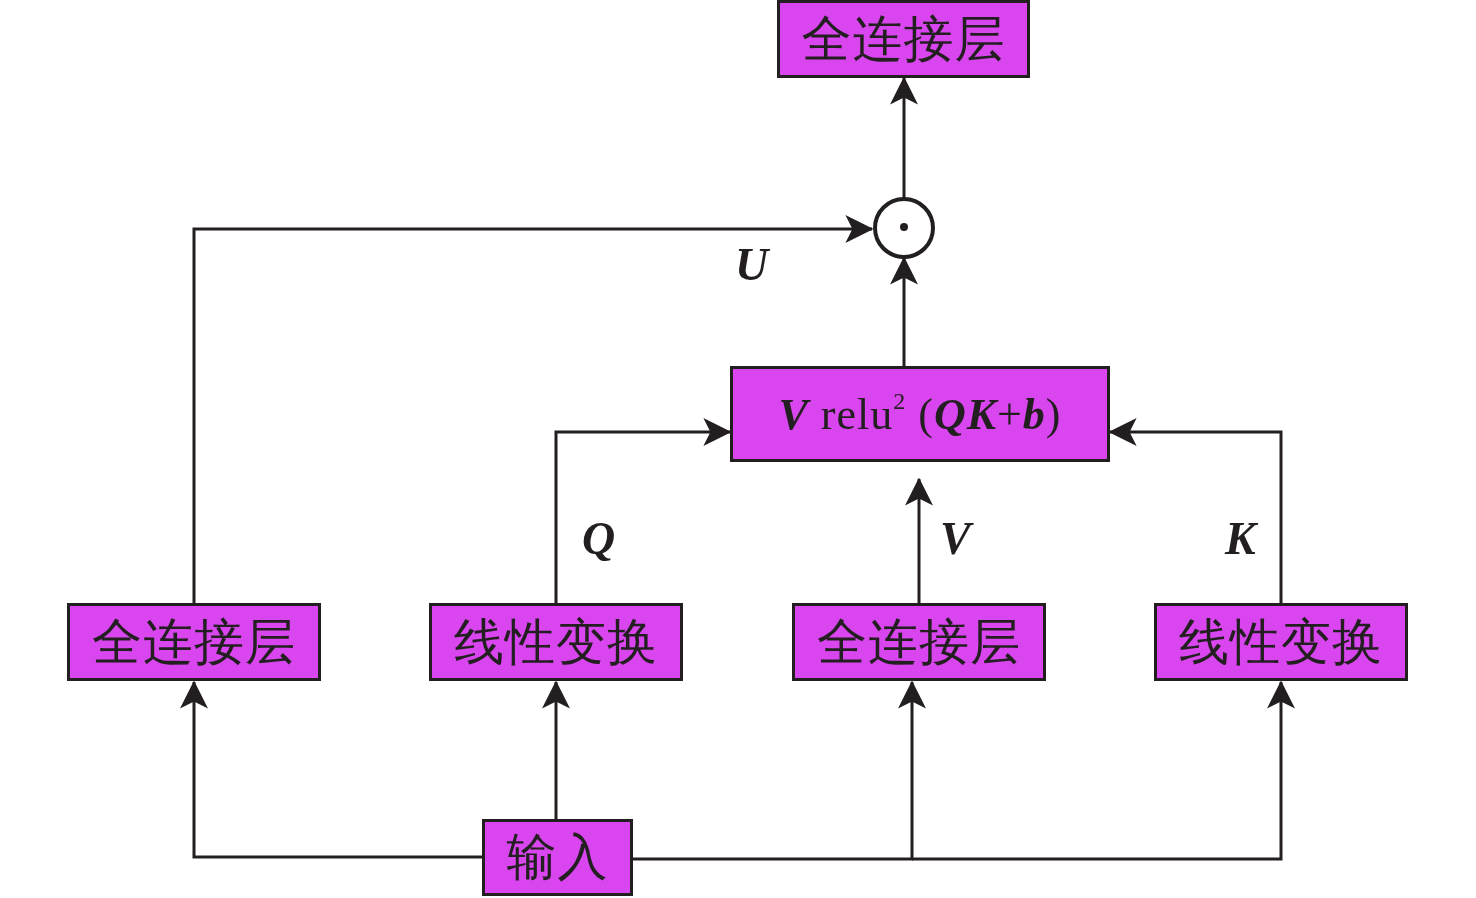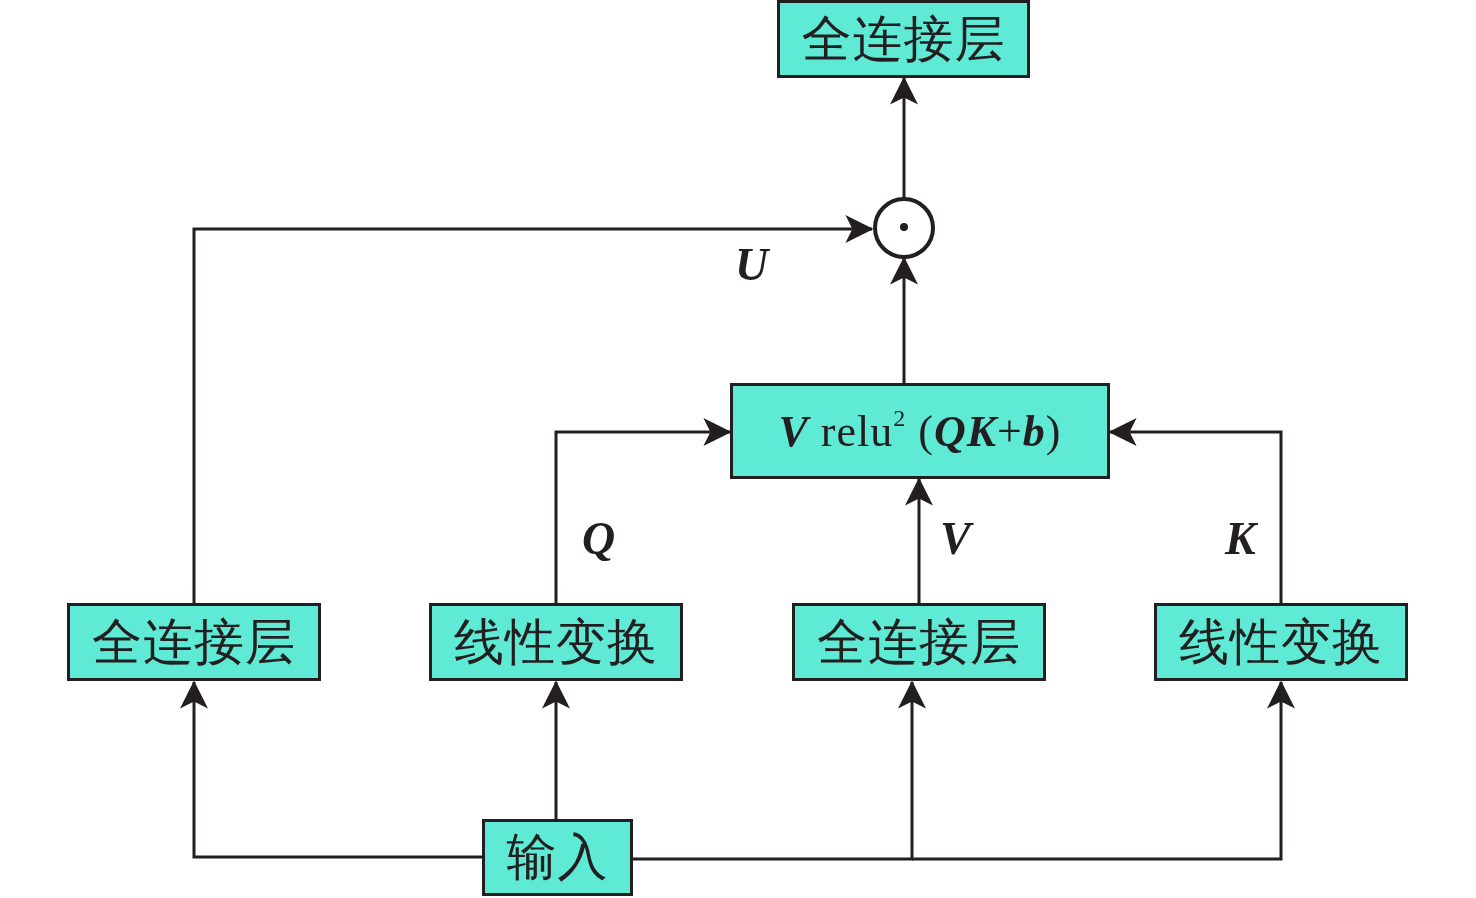--- a/index.html
+++ b/index.html
@@ -1,19 +1,19 @@
 <!DOCTYPE html>
 <html><head>
 <meta charset="utf-8">
 <style>
   html, body { margin: 0; padding: 0; background: #ffffff; }
   body { width: 1476px; height: 898px; position: relative; overflow: hidden;
          font-family: "Liberation Serif", "DejaVu Serif", serif; color: #231f20; }
   svg { position: absolute; left: 0; top: 0; }
-  .box { position: absolute; border: 3px solid #231f20; background: #5eead4;
+  .box { position: absolute; border: 3px solid #231f20; background: #d946ef;
          box-sizing: border-box; display: flex; align-items: center; justify-content: center;
          font-size: 50px; letter-spacing: 1px; white-space: nowrap; }
   .lbl { position: absolute; font-family: "Liberation Serif", serif; font-weight: bold;
          font-style: italic; font-size: 46px; color: #231f20; }
   .formula { font-size: 44px; }
   .formula .bi { font-weight: bold; font-style: italic; }
   .formula sup { font-size: 24px; position: relative; top: -4px; vertical-align: super; line-height: 0; }
 </style>
 </head>
 <body>
@@ -48,21 +48,21 @@
 
     <circle cx="904" cy="228" r="29" stroke-width="4"></circle>
   </g>
   <circle cx="904" cy="227" r="4" fill="#231f20"></circle>
 </svg>
 
 <div class="box" style="left:777px; top:0px; width:253px; height:78px;">
   <span>全连接层</span>
 </div>
 
-<div class="box formula" style="left:730px; top:383px; width:380px; height:96px;align-items:center;">
+<div class="box formula" style="left:730px; top:366px; width:380px; height:96px;align-items:center;">
   <span>
     <span class="bi">V</span><span> relu</span><sup>2</sup><span> (</span><span class="bi">QK</span><span>+</span><span class="bi">b</span><span>)</span>
   </span>
 </div>
 
 <div class="box" style="left:67px; top:603px; width:254px; height:78px;">
   <span>全连接层</span>
 </div>
 
 <div class="box" style="left:429px; top:603px; width:254px; height:78px;">

